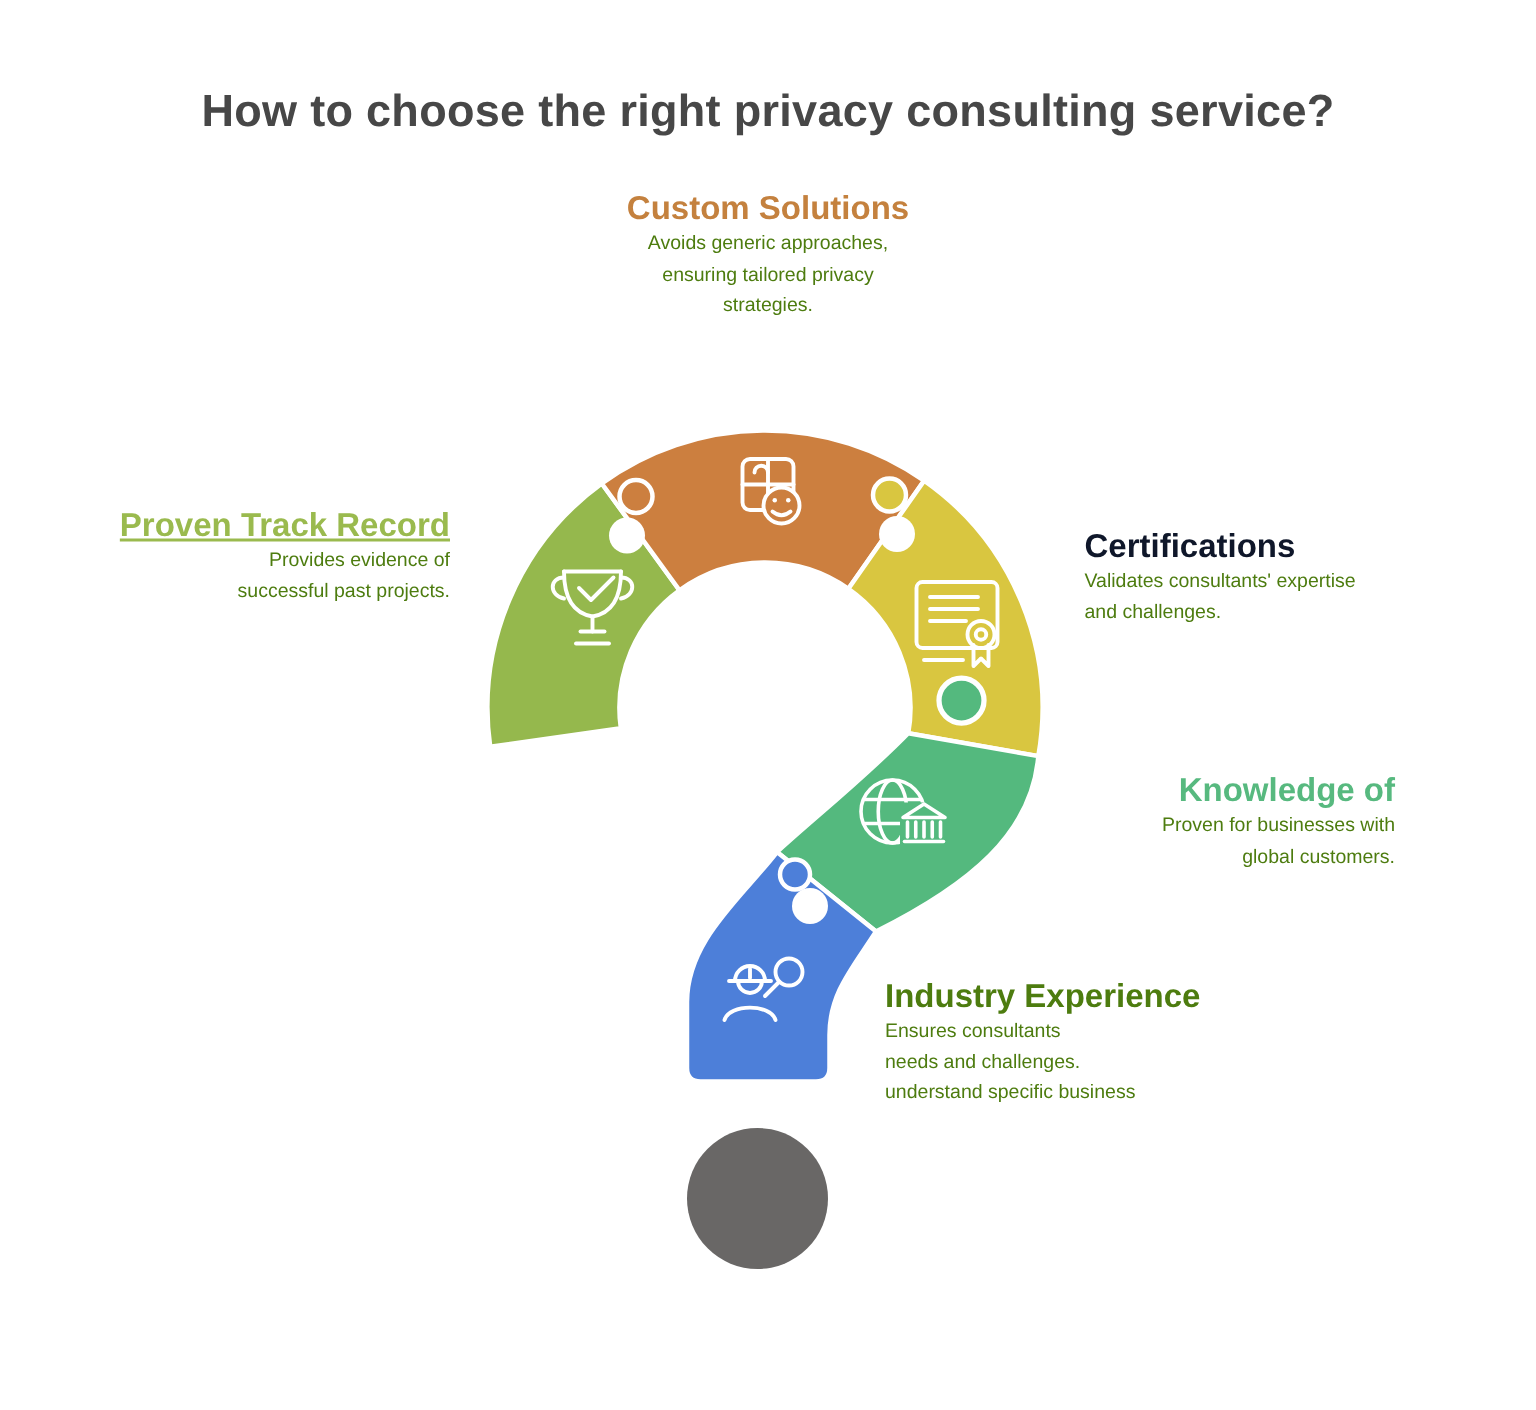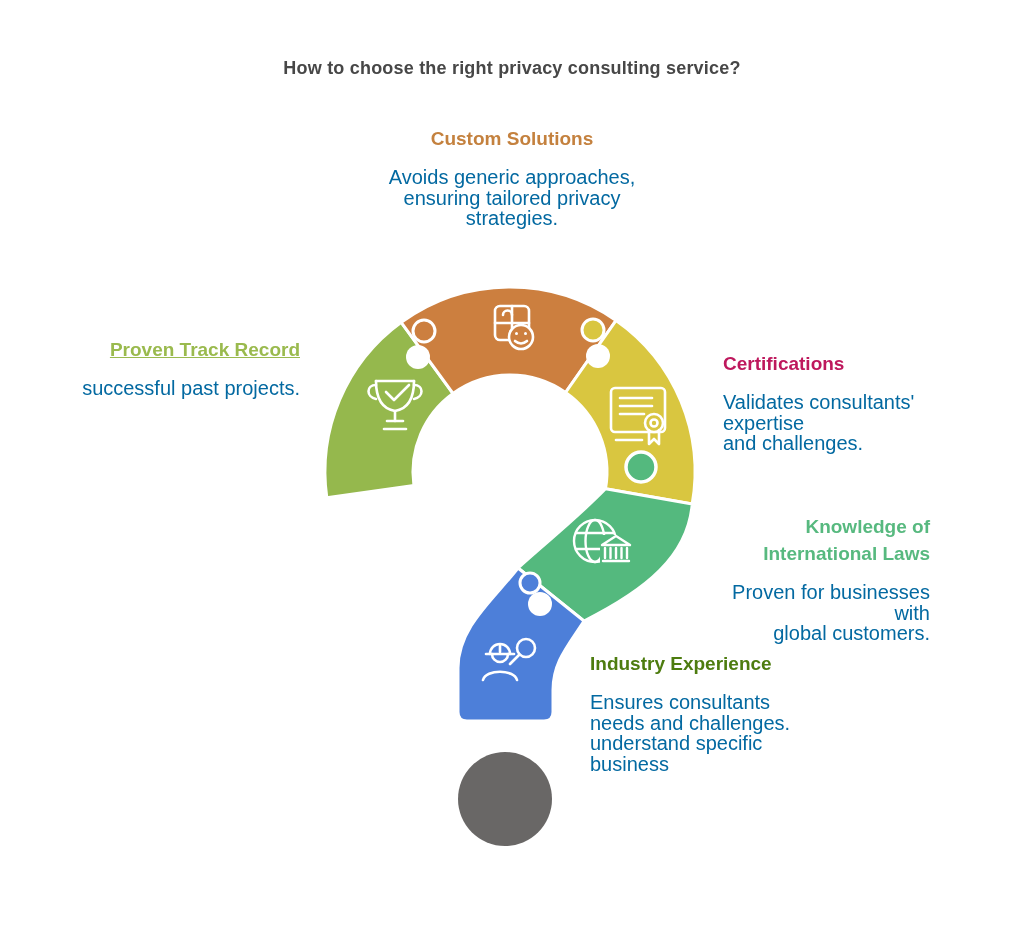--- a/index.html
+++ b/index.html
@@ -3,31 +3,31 @@
 <meta charset="utf-8">
 <style>
   html,body{margin:0;padding:0;}
   body{
     width:1024px;height:940px;background:#ffffff;position:relative;overflow:hidden;
     font-family:"Liberation Sans","DejaVu Sans",sans-serif;
   }
   .canvas{position:absolute;inset:0;width:1024px;height:940px;}
   .title{
     position:absolute;top:58px;left:0;width:1024px;text-align:center;
-    font-size:18px;font-weight:bold;color:#474747;letter-spacing:0.2px;
+    font-size:30px;font-weight:bold;color:#474747;letter-spacing:0.2px;
   }
-  .sec-heading{font-weight:bold;font-size:19px;line-height:27px;}
-  .sec-body{font-size:20px;line-height:20.5px;color:#0369a1;margin-top:15px;}
+  .sec-heading{font-weight:bold;font-size:22px;line-height:27px;}
+  .sec-body{font-size:13px;line-height:20.5px;color:#4d7c0f;margin-top:0;}
   .sec{position:absolute;}
   .sec-custom{top:125px;left:362px;width:300px;text-align:center;}
   .sec-custom .sec-heading{color:#c4813e;}
   .sec-proven{top:336px;left:60px;width:240px;text-align:right;}
   .sec-proven .sec-heading{color:#9aba4e;text-decoration:underline;}
   .sec-cert{top:350px;left:723px;width:250px;text-align:left;}
-  .sec-cert .sec-heading{color:#be185d;}
+  .sec-cert .sec-heading{color:#0f172a;}
   .sec-knowledge{top:513px;left:700px;width:230px;text-align:right;}
   .sec-knowledge .sec-heading{color:#57b97f;}
   .sec-industry{top:650px;left:590px;width:240px;text-align:left;}
   .sec-industry .sec-heading{color:#4d7c0f;}
   .line{display:block;}
   svg{display:block;}
 </style>
 </head>
 <body>
 
@@ -131,36 +131,36 @@
   <div class="sec-body">
     <span class="line">Avoids generic approaches,</span>
     <span class="line">ensuring tailored privacy</span>
     <span class="line">strategies.</span>
   </div>
 </div>
 
 <div class="sec sec-proven">
   <div class="sec-heading">Proven Track Record</div>
   <div class="sec-body">
+    <span class="line">Provides evidence of</span>
     <span class="line">successful past projects.</span>
   </div>
 </div>
 
 <div class="sec sec-cert">
   <div class="sec-heading">Certifications</div>
   <div class="sec-body">
     <span class="line">Validates consultants' expertise</span>
     <span class="line">and challenges.</span>
   </div>
 </div>
 
 <div class="sec sec-knowledge">
   <div class="sec-heading">
     <span class="line">Knowledge of</span>
-    <span class="line">International Laws</span>
   </div>
   <div class="sec-body">
     <span class="line">Proven for businesses with</span>
     <span class="line">global customers.</span>
   </div>
 </div>
 
 <div class="sec sec-industry">
   <div class="sec-heading">Industry Experience</div>
   <div class="sec-body">

